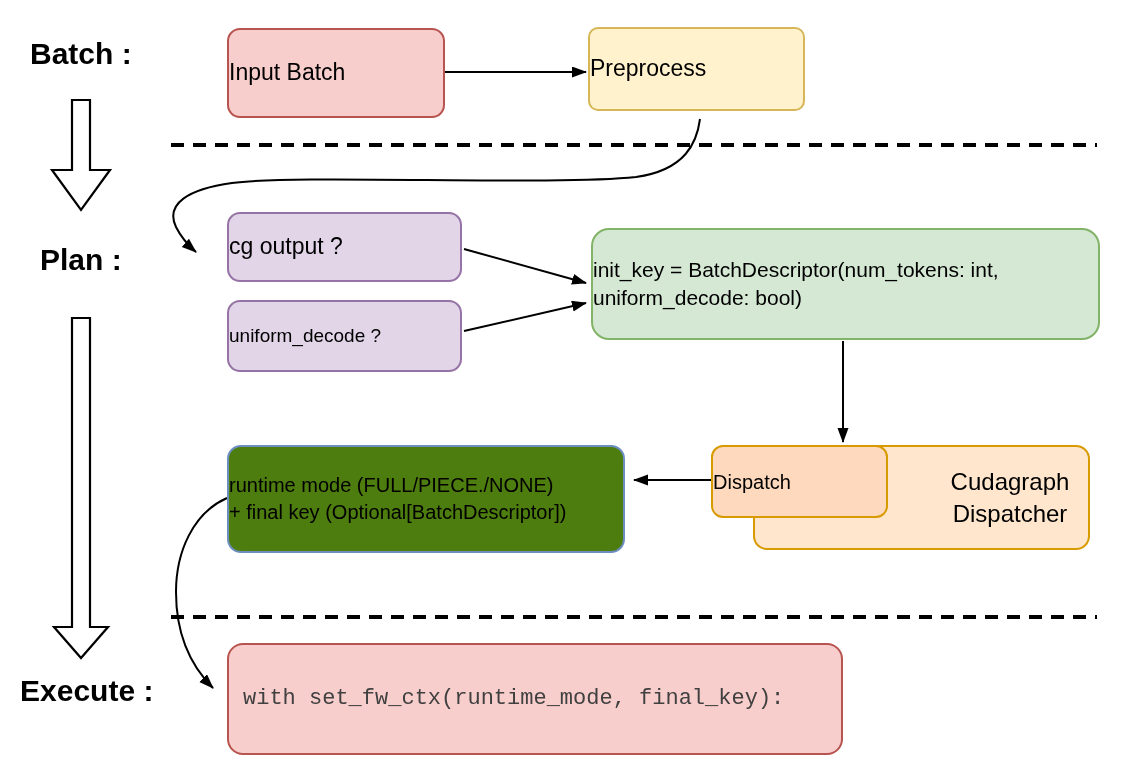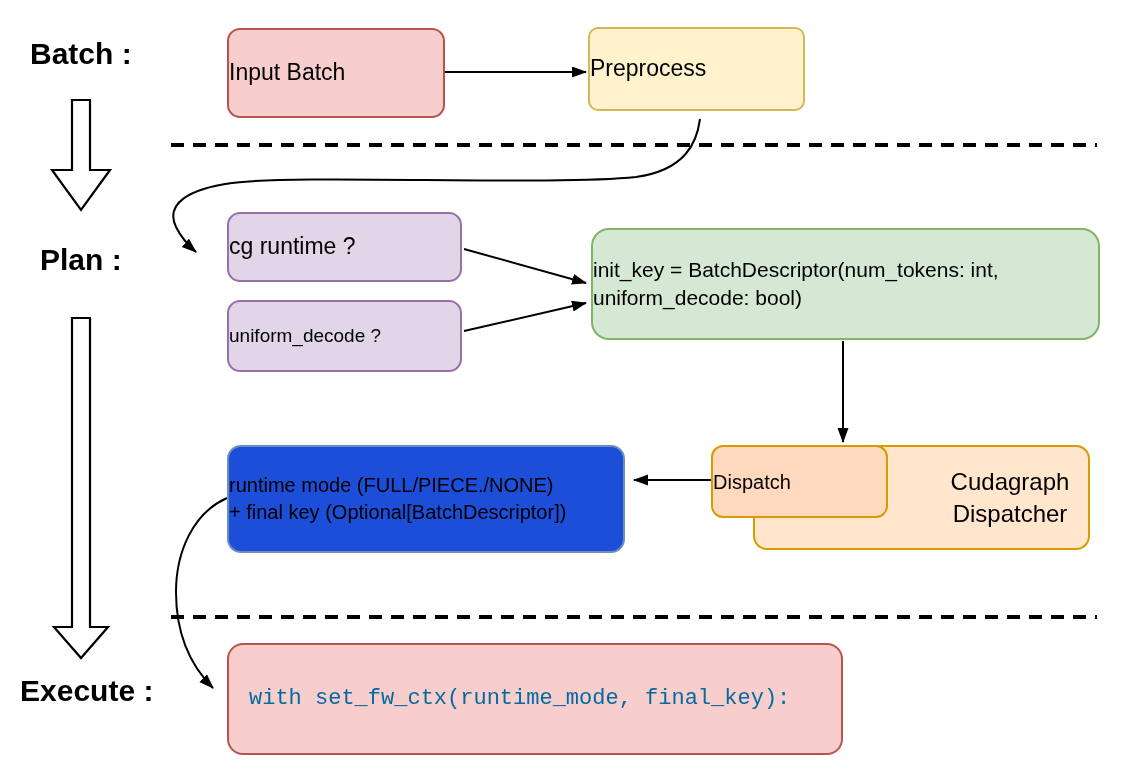--- a/index.html
+++ b/index.html
@@ -25,33 +25,33 @@
     background:#F8CECC;border-color:#B85450;font-size:23px;}
   .n-preprocess{left:588px;top:27px;width:217px;height:84px;border-radius:10px;
     background:#FFF2CC;border-color:#D6B656;font-size:23px;}
   .n-cg-padding{left:227px;top:212px;width:235px;height:70px;border-radius:13px;
     background:#E1D5E7;border-color:#9673A6;font-size:23px;}
   .n-uniform-decode{left:227px;top:300px;width:235px;height:72px;border-radius:13px;
     background:#E1D5E7;border-color:#9673A6;font-size:19px;}
   .n-init-key{left:591px;top:228px;width:509px;height:112px;border-radius:18px;
     background:#D5E8D4;border-color:#82B366;font-size:21px;line-height:1.35;}
   .n-runtime-mode{left:227px;top:445px;width:398px;height:108px;border-radius:14px;
-    background:#1d4ed8;border-color:#6C8EBF;font-size:20px;line-height:1.35;}
+    background:#4d7c0f;border-color:#6C8EBF;font-size:20px;line-height:1.35;}
   .n-cudagraph{left:753px;top:445px;width:337px;height:105px;border-radius:14px;
     background:#FFE6CC;border-color:#D79B00;font-size:24px;display:block;}
   .cudagraph-text{
     position:absolute;left:177px;right:0;top:0;bottom:0;display:flex;
     flex-direction:column;align-items:center;justify-content:center;line-height:1.3;
   }
   .n-dispatch{left:711px;top:445px;width:177px;height:73px;border-radius:12px;
     background:#FFD9BD;border-color:#D79B00;font-size:20px;}
   .n-execute-code{left:227px;top:643px;width:616px;height:112px;border-radius:16px;
     background:#F8CECC;border-color:#B85450;font-size:22px;
     font-family:"Liberation Mono",monospace;align-items:flex-start;
-    justify-content:center;padding-left:20px;line-height:1.18;color:#0369a1;}
+    justify-content:center;padding-left:14px;line-height:1.18;color:#404040;}
   .n-execute-code .line{white-space:pre;text-align:left;}
 </style>
 </head>
 <body>
 
 <div class="canvas">
 
   <svg class="overlay" viewBox="0 0 1142 770" xmlns="http://www.w3.org/2000/svg">
     <defs>
       <marker id="arrow" markerUnits="userSpaceOnUse" markerWidth="17" markerHeight="13" refX="14" refY="5.5" orient="auto">
@@ -80,21 +80,21 @@
 
   <div class="node n-input-batch">
     <span class="line">Input Batch</span>
   </div>
 
   <div class="node n-preprocess">
     <span class="line">Preprocess</span>
   </div>
 
   <div class="node n-cg-padding">
-    <span class="line">cg runtime ?</span>
+    <span class="line">cg output ?</span>
   </div>
 
   <div class="node n-uniform-decode">
     <span class="line">uniform_decode ?</span>
   </div>
 
   <div class="node n-init-key">
     <div class="line">init_key = BatchDescriptor(num_tokens: int,</div>
     <div class="line">uniform_decode: bool)</div>
   </div>

